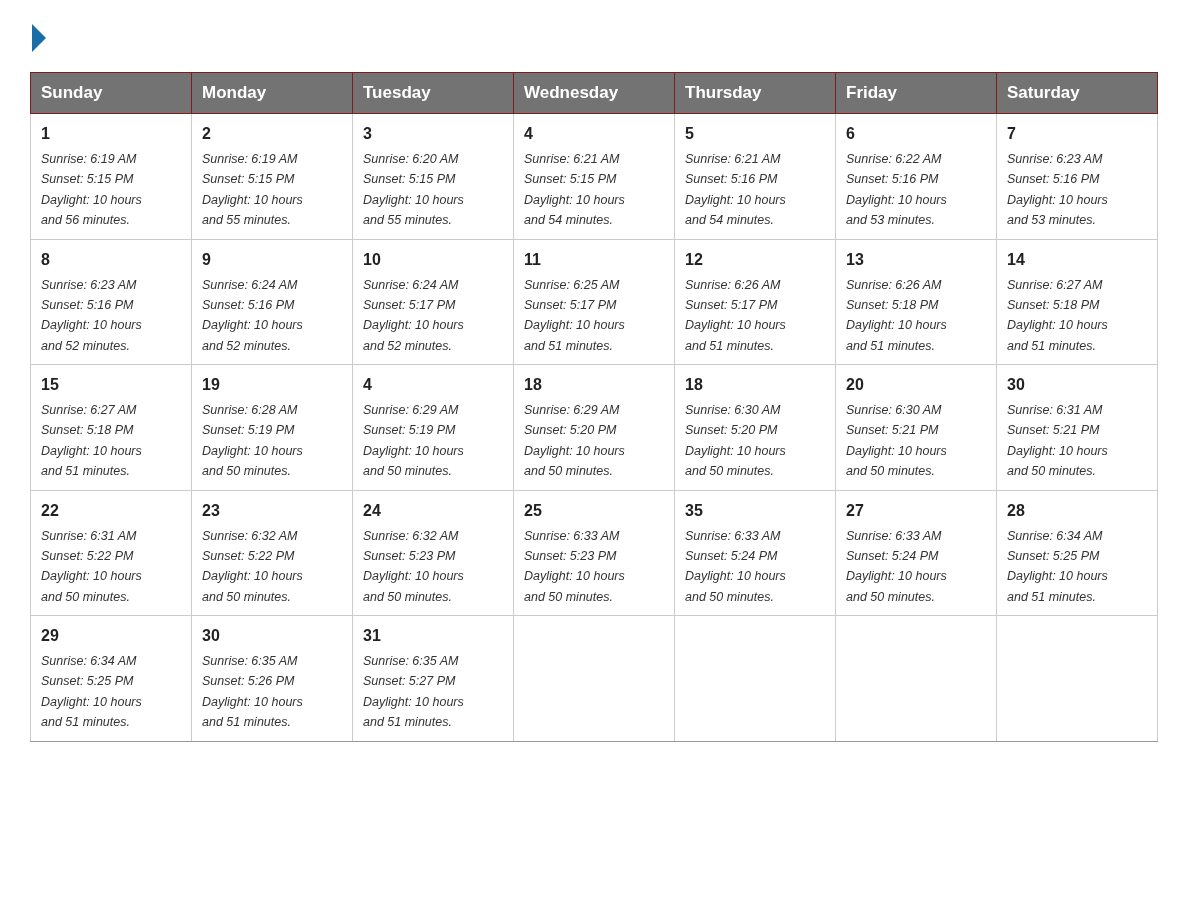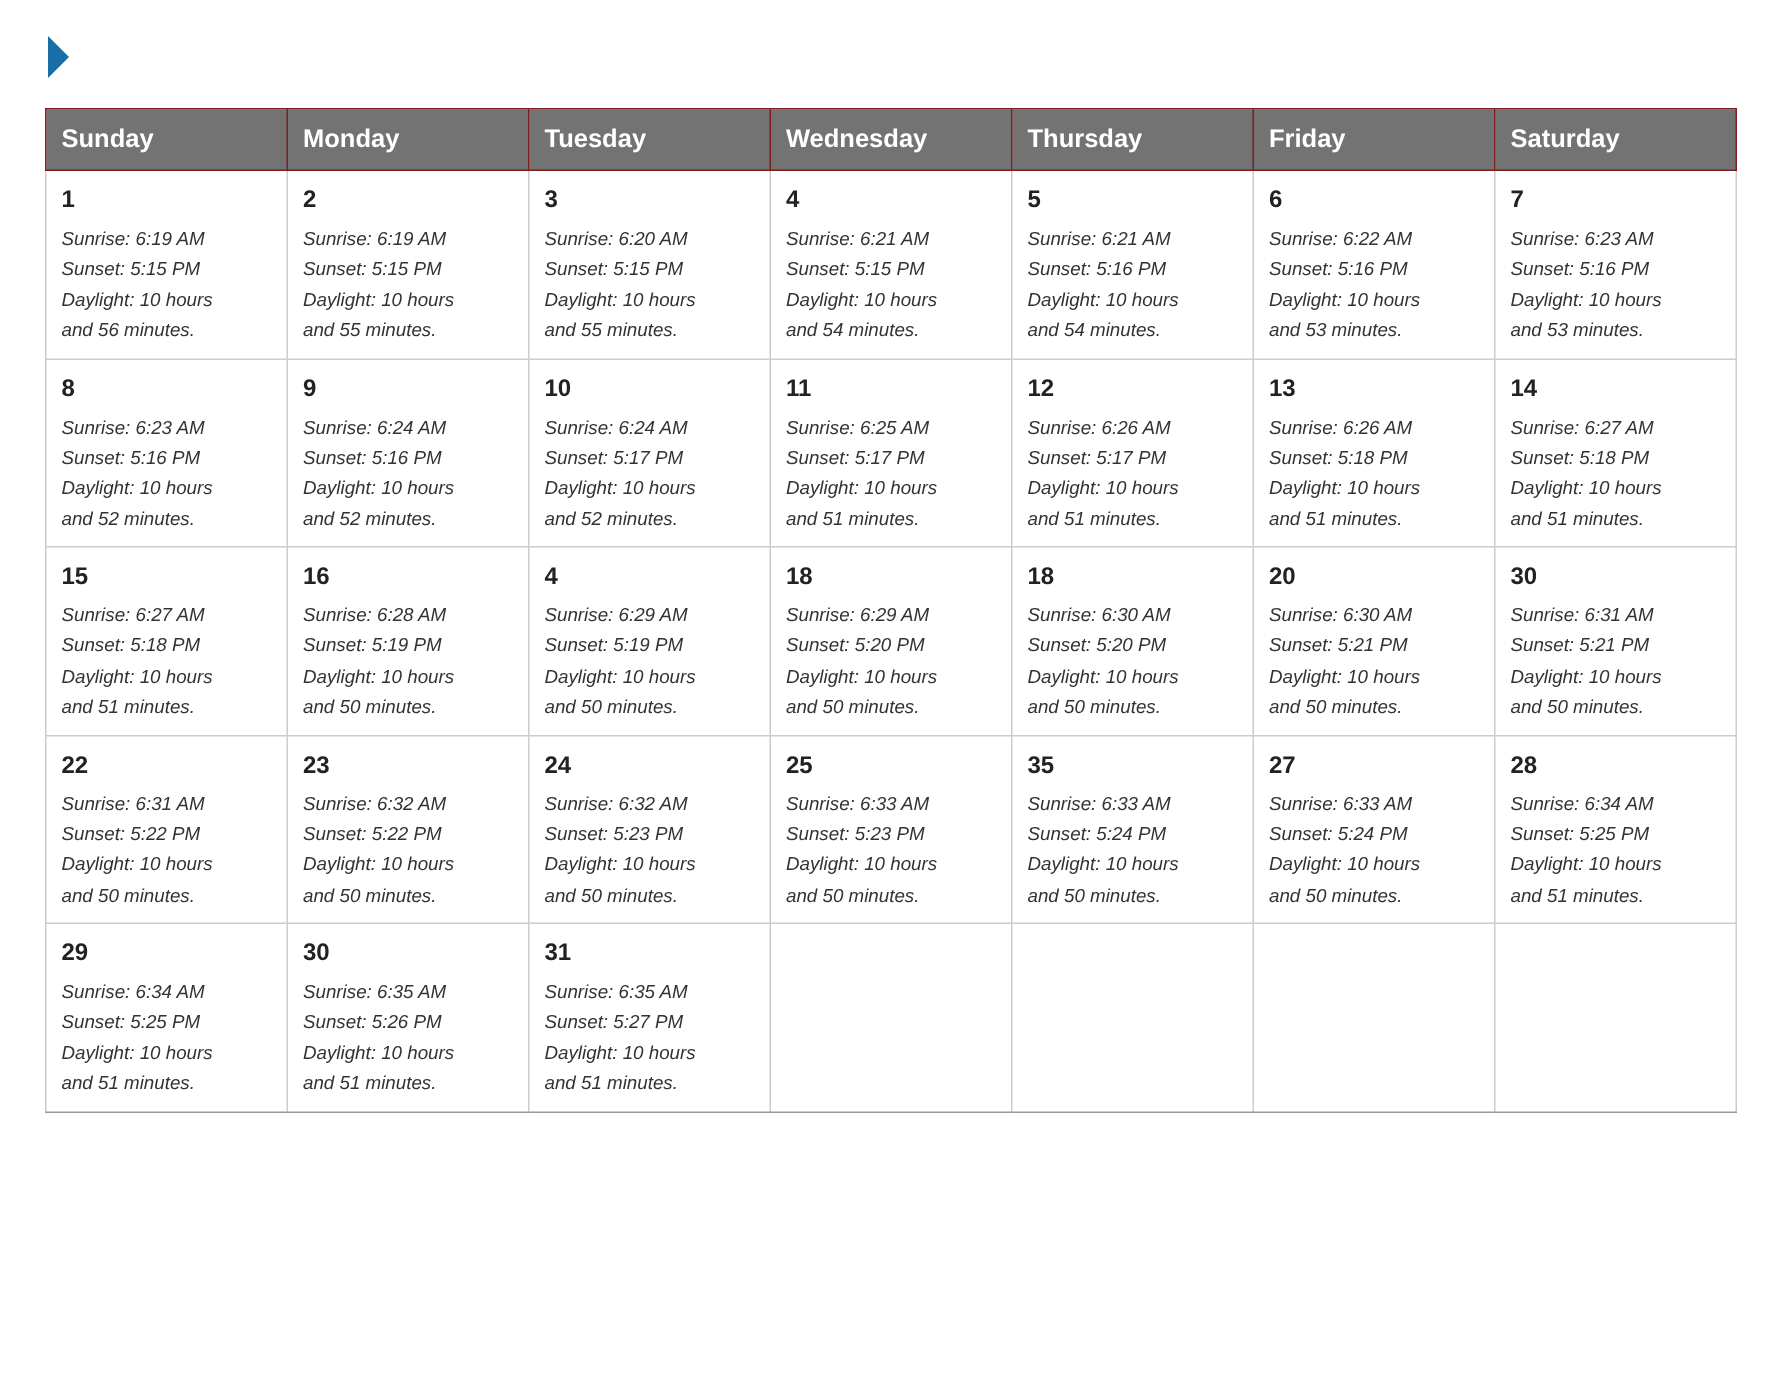--- a/index.html
+++ b/index.html
@@ -163,21 +163,21 @@
         <td><span class="day-number">12</span>
 <span class="day-info">Sunrise: 6:26 AM<br>Sunset: 5:17 PM<br>Daylight: 10 hours<br>and 51 minutes.</span></td>
         <td><span class="day-number">13</span>
 <span class="day-info">Sunrise: 6:26 AM<br>Sunset: 5:18 PM<br>Daylight: 10 hours<br>and 51 minutes.</span></td>
         <td><span class="day-number">14</span>
 <span class="day-info">Sunrise: 6:27 AM<br>Sunset: 5:18 PM<br>Daylight: 10 hours<br>and 51 minutes.</span></td>
       </tr>
       <tr>
         <td><span class="day-number">15</span>
 <span class="day-info">Sunrise: 6:27 AM<br>Sunset: 5:18 PM<br>Daylight: 10 hours<br>and 51 minutes.</span></td>
-        <td><span class="day-number">16</span>
+        <td><span class="day-number">19</span>
 <span class="day-info">Sunrise: 6:28 AM<br>Sunset: 5:19 PM<br>Daylight: 10 hours<br>and 50 minutes.</span></td>
         <td><span class="day-number">4</span>
 <span class="day-info">Sunrise: 6:29 AM<br>Sunset: 5:19 PM<br>Daylight: 10 hours<br>and 50 minutes.</span></td>
         <td><span class="day-number">18</span>
 <span class="day-info">Sunrise: 6:29 AM<br>Sunset: 5:20 PM<br>Daylight: 10 hours<br>and 50 minutes.</span></td>
         <td><span class="day-number">18</span>
 <span class="day-info">Sunrise: 6:30 AM<br>Sunset: 5:20 PM<br>Daylight: 10 hours<br>and 50 minutes.</span></td>
         <td><span class="day-number">20</span>
 <span class="day-info">Sunrise: 6:30 AM<br>Sunset: 5:21 PM<br>Daylight: 10 hours<br>and 50 minutes.</span></td>
         <td><span class="day-number">30</span>

